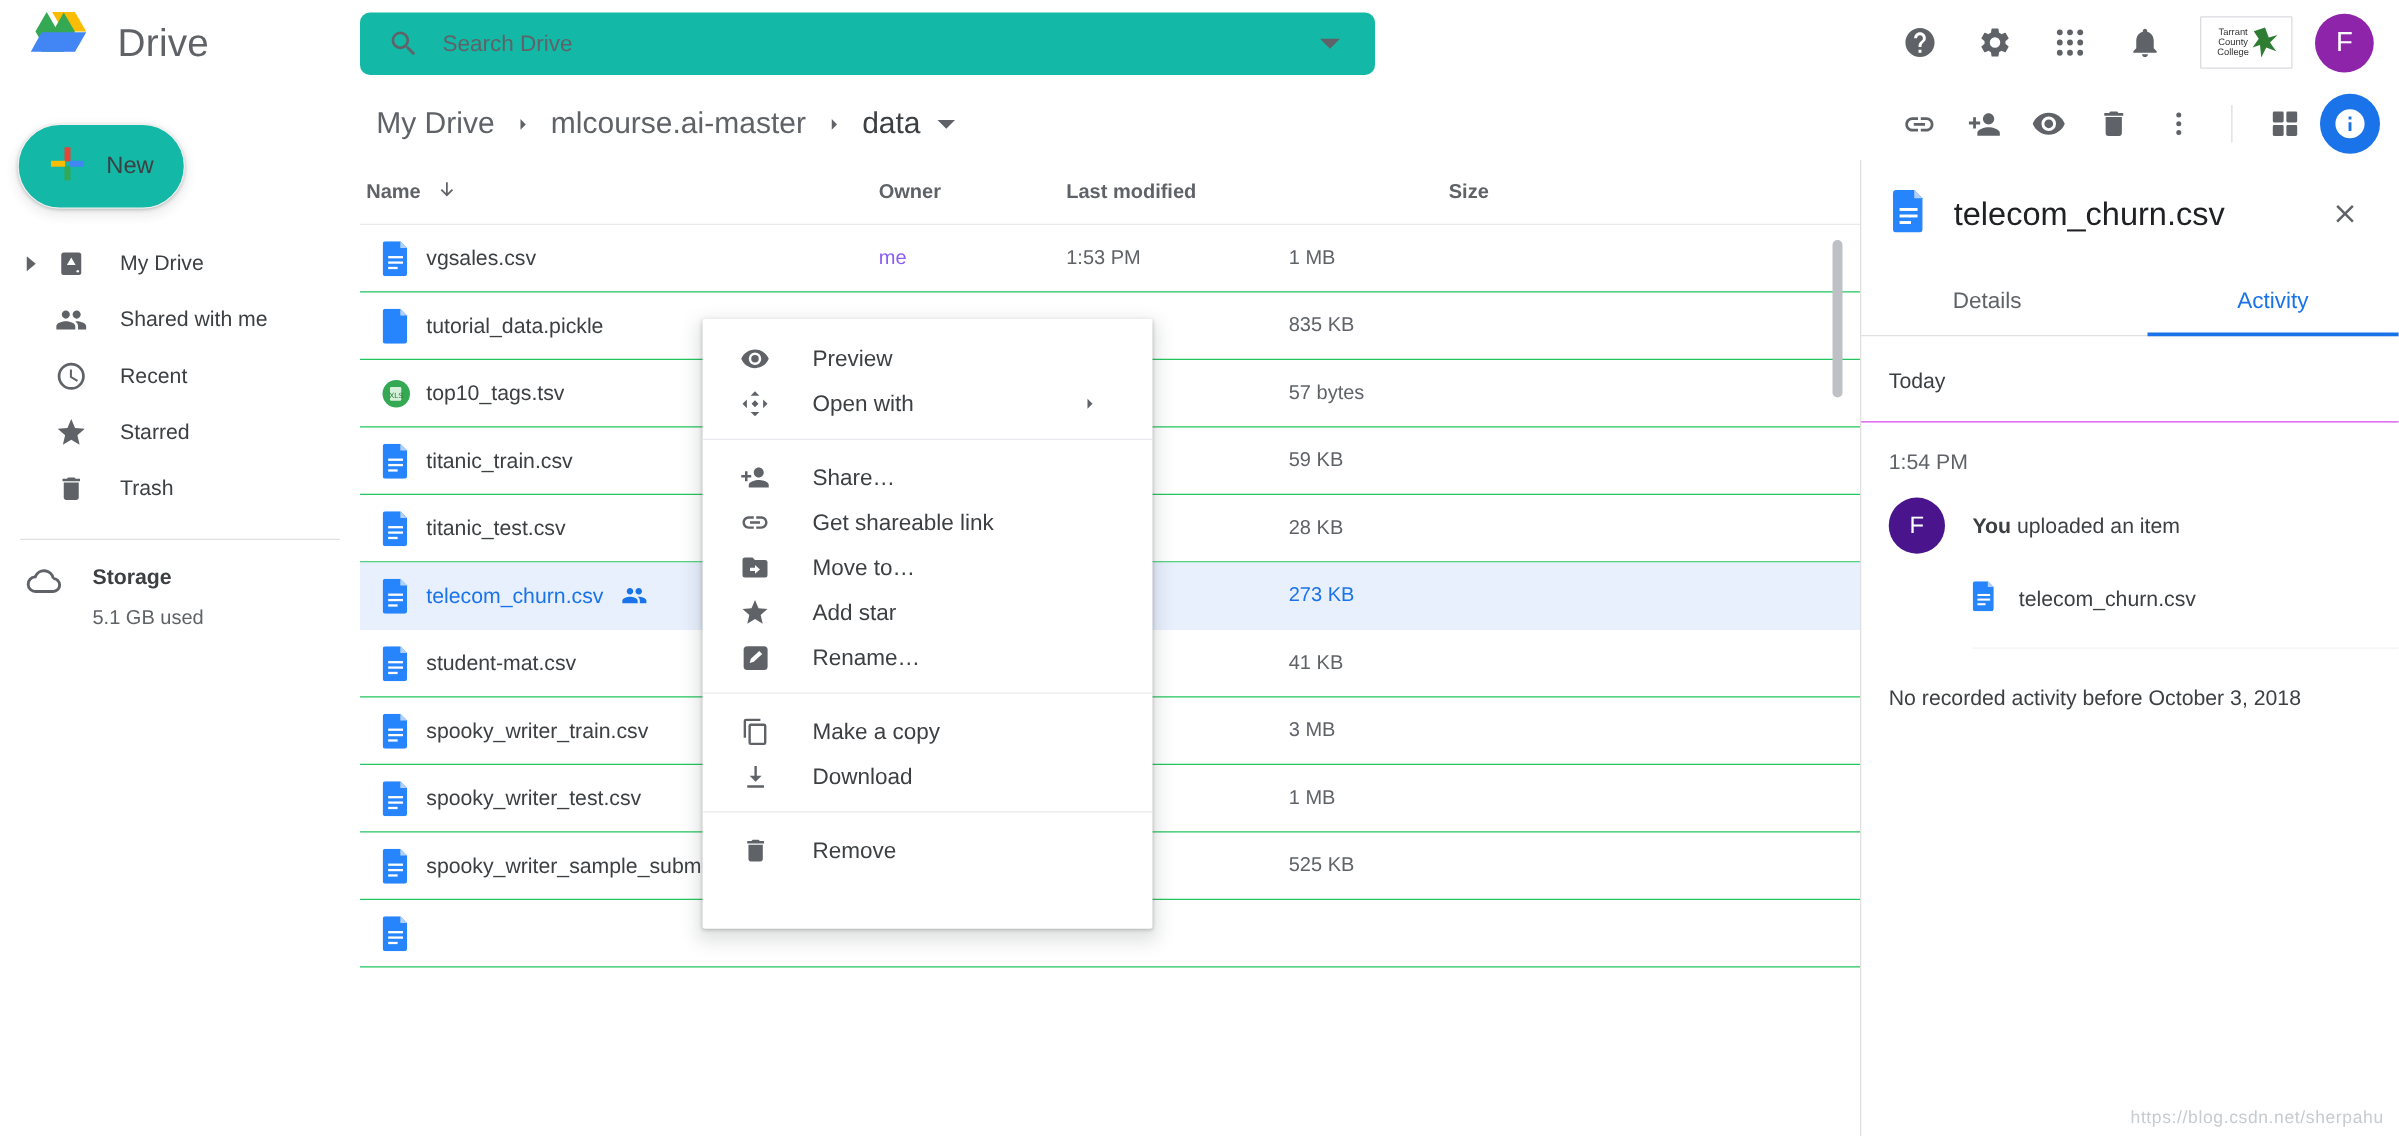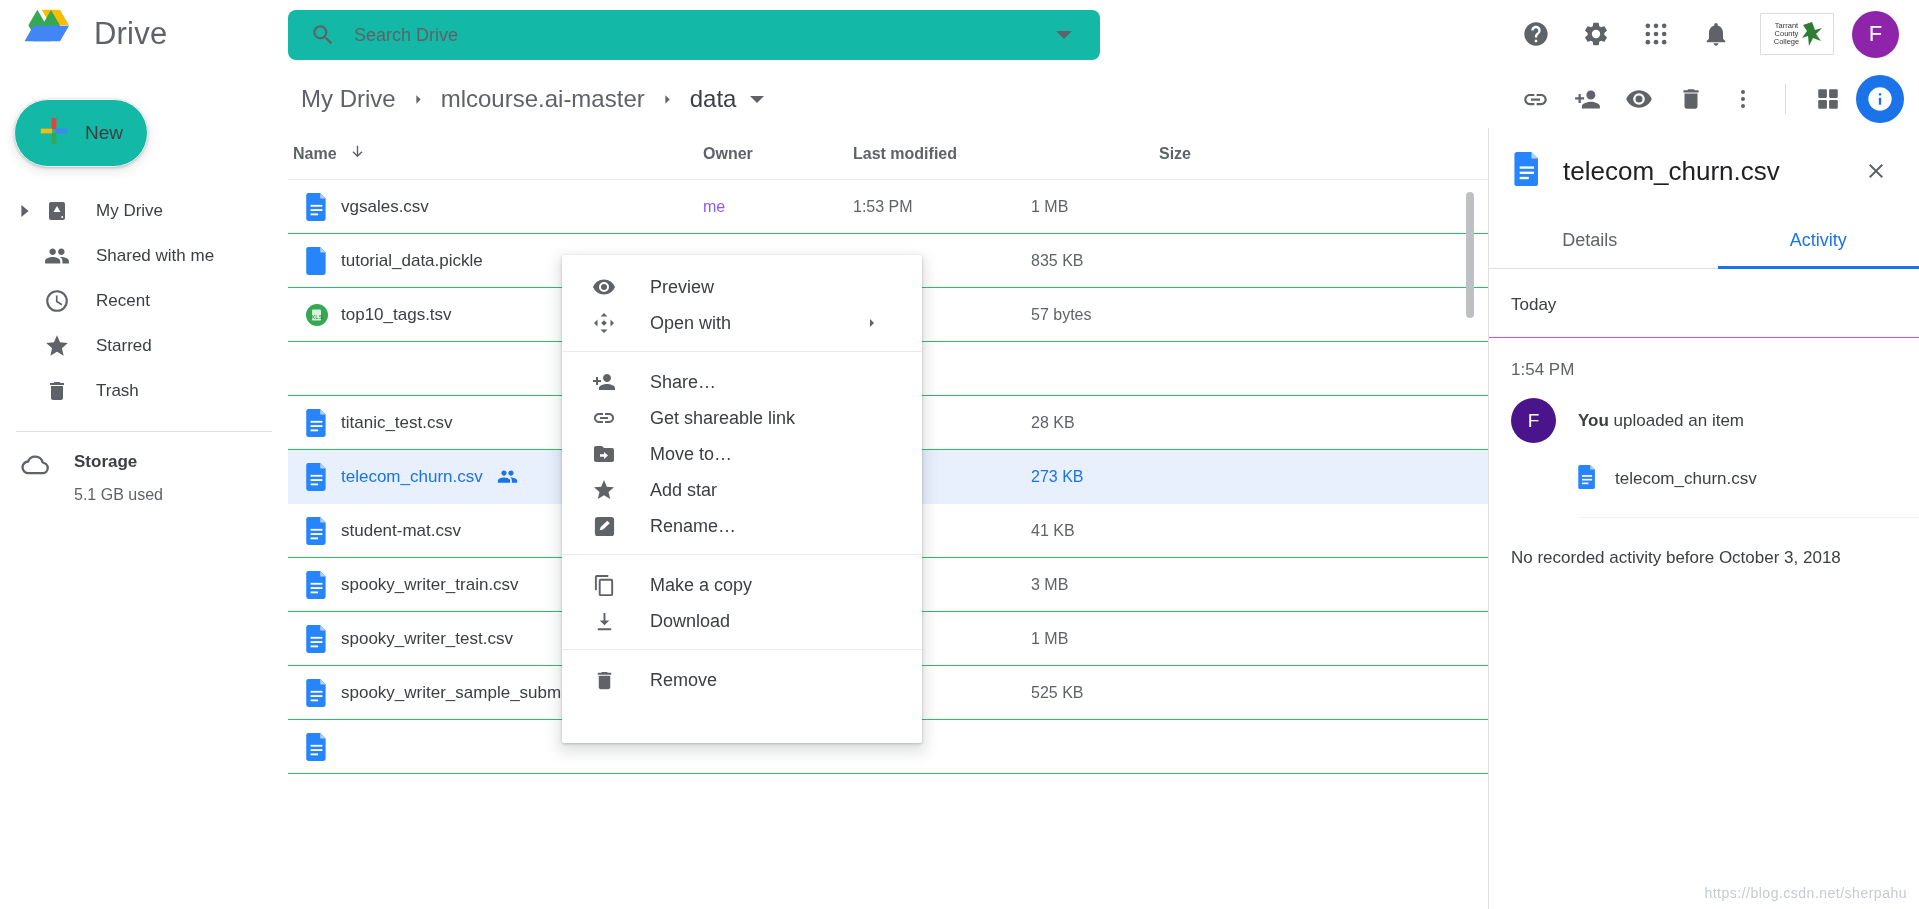--- a/index.html
+++ b/index.html
@@ -462,20 +462,33 @@
     </svg>
               </span>
        <span class="f-name">top10_tags.tsv</span>
 
      </span>
      <span class="c-owner"></span>
      <span class="c-mod"></span>
      <span class="c-size">57 bytes</span>
           </div>
           <div class="row">
+            <span class="c-name">
+       <span class="f-ic">
+                <svg width="22" height="28" viewBox="0 0 20 26">
+      <path fill="#2684fc" d="M2 0h11l5 5v19a2 2 0 01-2 2H2a2 2 0 01-2-2V2a2 2 0 012-2z"></path>
+      <path fill="#b3d1fd" d="M13 0l5 5h-5z"></path>
+      <rect x="4" y="11" width="11" height="1.7" fill="#fff"></rect>
+      <rect x="4" y="15" width="11" height="1.7" fill="#fff"></rect>
+      <rect x="4" y="19" width="7" height="1.7" fill="#fff"></rect>
+    </svg>
+              </span>
+       <span class="f-name">titanic_train.csv</span>
+
+     </span>
      <span class="c-owner"></span>
      <span class="c-mod"></span>
      <span class="c-size">59 KB</span>
           </div>
           <div class="row">
             <span class="c-name">
        <span class="f-ic">
                 <svg width="22" height="28" viewBox="0 0 20 26">
       <path fill="#2684fc" d="M2 0h11l5 5v19a2 2 0 01-2 2H2a2 2 0 01-2-2V2a2 2 0 012-2z"></path>
       <path fill="#b3d1fd" d="M13 0l5 5h-5z"></path>

